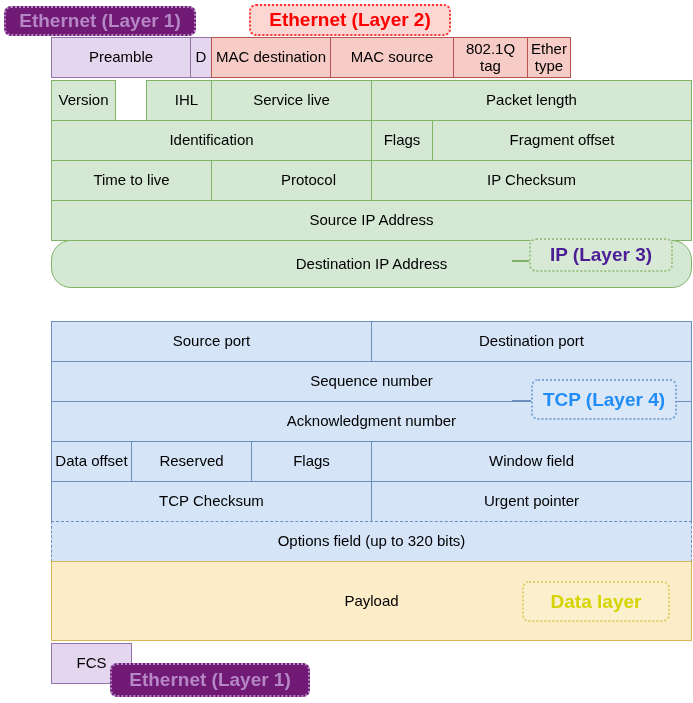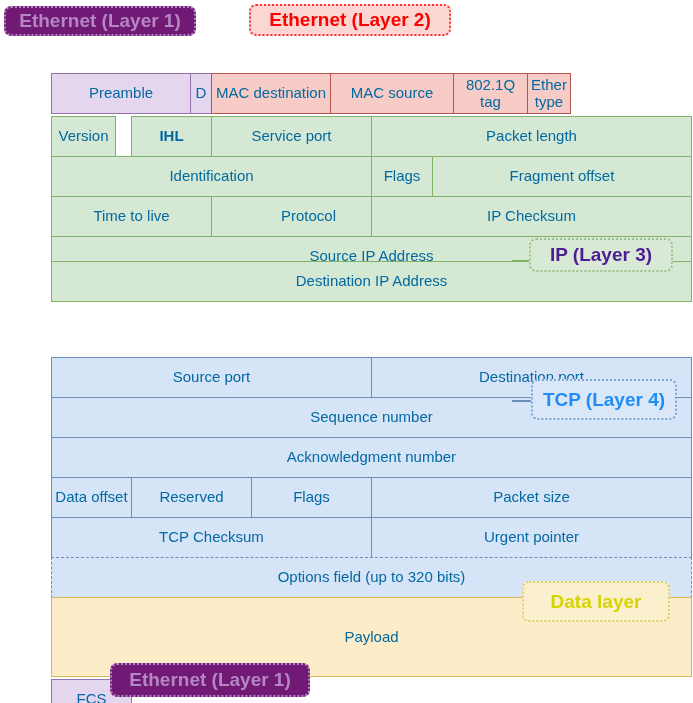--- a/index.html
+++ b/index.html
@@ -24,25 +24,24 @@
 
   
   .cell {
     position: absolute;
     box-sizing: border-box;
     display: flex;
     align-items: center;
     justify-content: center;
     text-align: center;
     font-size: 15px;
-    color: #0369a1;
+    color: #000000;
     line-height: 1.12;
     padding: 0 2px;
     overflow: hidden;
-    margin-top: 36px;
   }
   .cell.bold { font-weight: normal; }
 
   
   .eth1 {
     background: #e4d6ee;
     border: 1.6px solid #9673a6;
   }
   .eth2 {
     background: #f7cbc6;
@@ -142,25 +141,25 @@
     <span>802.1Q tag</span>
   </div>
 
   <div class="cell eth2" style="left:527px; top:37px; width:44px; height:41px;">
     <span>Ether type</span>
   </div>
 
   <div class="cell ip" style="left:51px; top:80px; width:65px; height:41px;">
     <span>Version</span>
   </div>
-  <div class="cell ip" style="left:131px; top:80px; width:81px; height:41px;font-weight:bold;">
+  <div class="cell ip" style="left:146px; top:80px; width:81px; height:41px;">
     <span>IHL</span>
   </div>
   <div class="cell ip" style="left:211px; top:80px; width:161px; height:41px;">
-    <span>Service port</span>
+    <span>Service live</span>
   </div>
   <div class="cell ip" style="left:371px; top:80px; width:321px; height:41px;">
     <span>Packet length</span>
   </div>
 
   <div class="cell ip" style="left:51px; top:120px; width:321px; height:41px;">
     <span>Identification</span>
   </div>
   <div class="cell ip" style="left:371px; top:120px; width:62px; height:41px;">
     <span>Flags</span>
@@ -175,21 +174,21 @@
   <div class="cell ip" style="left:211px; top:160px; width:161px; height:41px;padding-left:36px;">
     <span>Protocol</span>
   </div>
   <div class="cell ip" style="left:371px; top:160px; width:321px; height:41px;">
     <span>IP Checksum</span>
   </div>
 
   <div class="cell ip bold" style="left:51px; top:200px; width:641px; height:41px;">
     <span>Source IP Address</span>
   </div>
-  <div class="cell ip bold" style="left:51px; top:225px; width:641px; height:41px;">
+  <div class="cell ip bold" style="left:51px; top:240px; width:641px; height:48px;border-radius:20px;">
     <span>Destination IP Address</span>
   </div>
 
 
   <div class="cell tcp bold" style="left:51px; top:321px; width:321px; height:41px;">
     <span>Source port</span>
   </div>
   <div class="cell tcp bold" style="left:371px; top:321px; width:321px; height:41px;">
     <span>Destination port</span>
   </div>
@@ -204,21 +203,21 @@
   <div class="cell tcp" style="left:51px; top:441px; width:81px; height:41px;">
     <span>Data offset</span>
   </div>
   <div class="cell tcp" style="left:131px; top:441px; width:121px; height:41px;">
     <span>Reserved</span>
   </div>
   <div class="cell tcp" style="left:251px; top:441px; width:121px; height:41px;">
     <span>Flags</span>
   </div>
   <div class="cell tcp" style="left:371px; top:441px; width:321px; height:41px;">
-    <span>Packet size</span>
+    <span>Window field</span>
   </div>
 
   <div class="cell tcp" style="left:51px; top:481px; width:321px; height:41px;">
     <span>TCP Checksum</span>
   </div>
   <div class="cell tcp" style="left:371px; top:481px; width:321px; height:41px;align-items:center;">
     <span>Urgent pointer</span>
   </div>
 
   <div class="cell tcp dash-side dash-top" style="left:51px; top:521px; width:641px; height:41px;">

